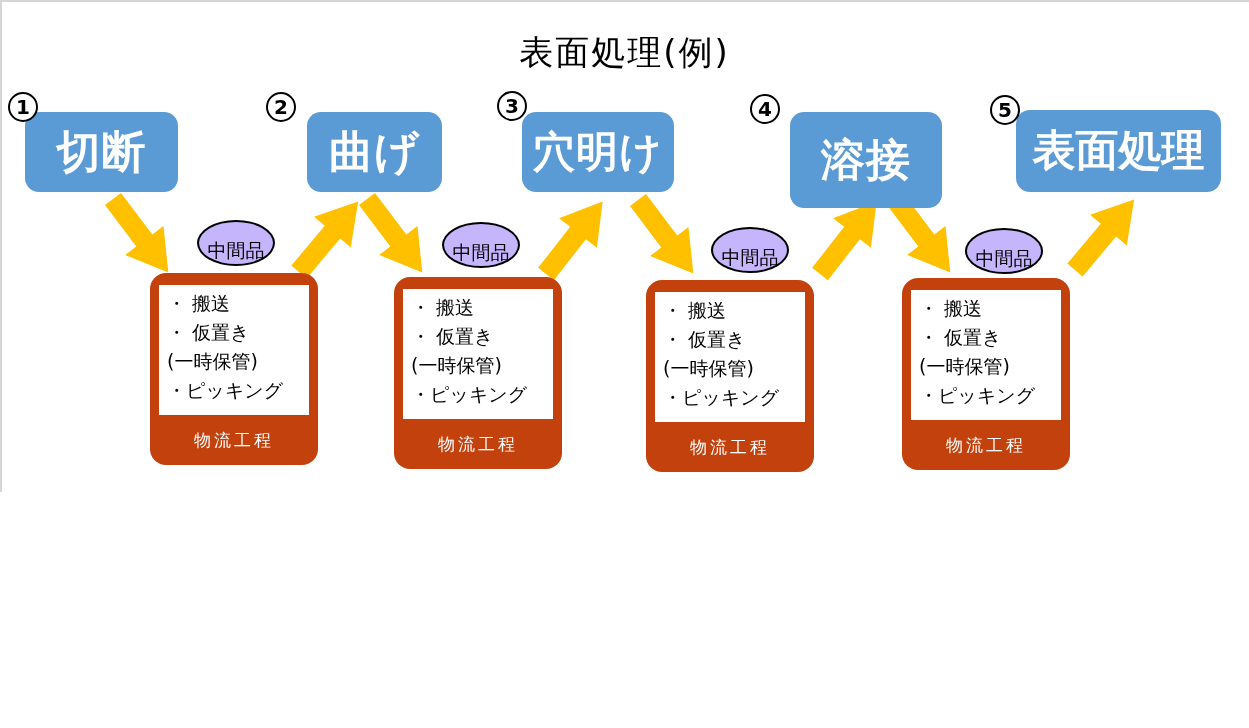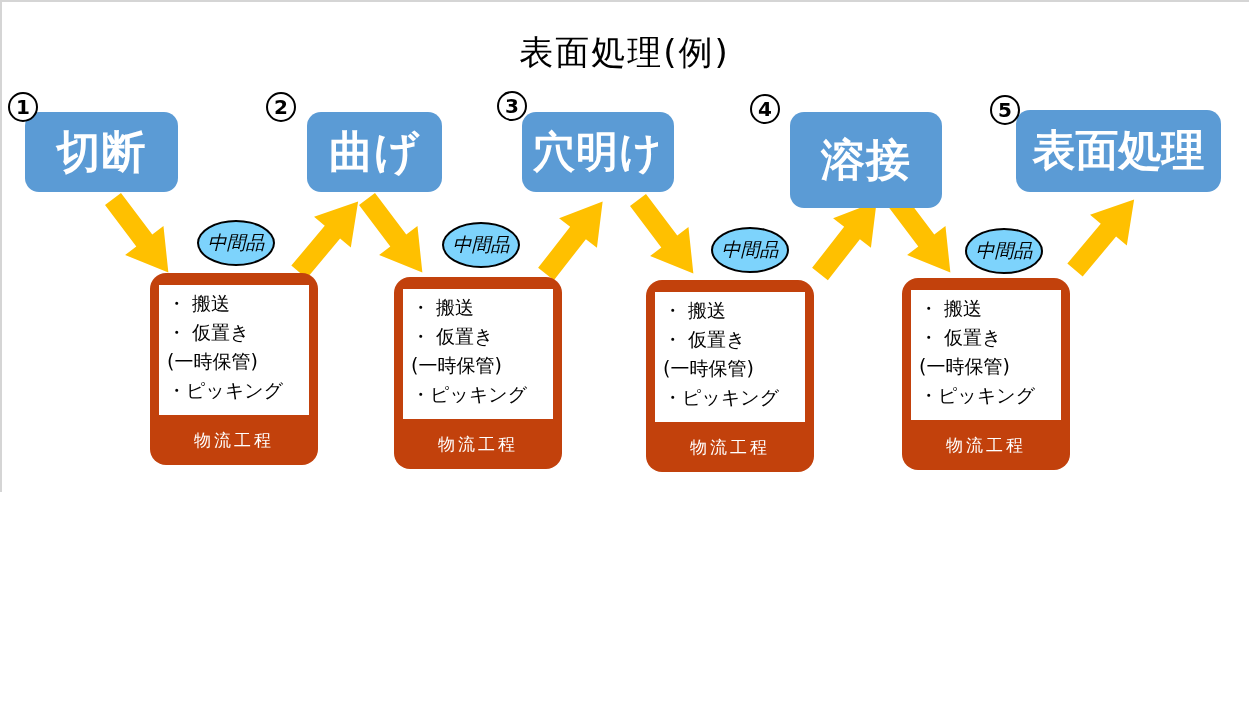--- a/index.html
+++ b/index.html
@@ -28,22 +28,22 @@
     background:#fff;display:flex;align-items:center;justify-content:center;
     font-size:20px;font-weight:600;box-sizing:border-box;z-index:3;
   }
   .cnum.n1{left:8px;top:92px;}
   .cnum.n2{left:266px;top:92px;}
   .cnum.n3{left:497px;top:91px;}
   .cnum.n4{left:750px;top:94px;}
   .cnum.n5{left:990px;top:95px;}
   .oval{
     position:absolute;width:78px;height:46px;border:2.5px solid #000;border-radius:50%;
-    background:#7dd3fc;display:flex;align-items:center;justify-content:center;
-    font-size:19px;white-space:nowrap;z-index:2;box-sizing:border-box;font-style:italic;
+    background:#c4b5fd;display:flex;align-items:flex-end;justify-content:center;
+    font-size:19px;white-space:nowrap;z-index:2;box-sizing:border-box;
   }
   .oval.o1{left:197px;top:220px;}
   .oval.o2{left:442px;top:222px;}
   .oval.o3{left:711px;top:227px;}
   .oval.o4{left:965px;top:228px;}
   .lbox{
     position:absolute;width:168px;height:192px;background:#c2410c;border-radius:16px;z-index:1;
   }
   .lbox.l1{left:150px;top:273px;}
   .lbox.l2{left:394px;top:277px;}

